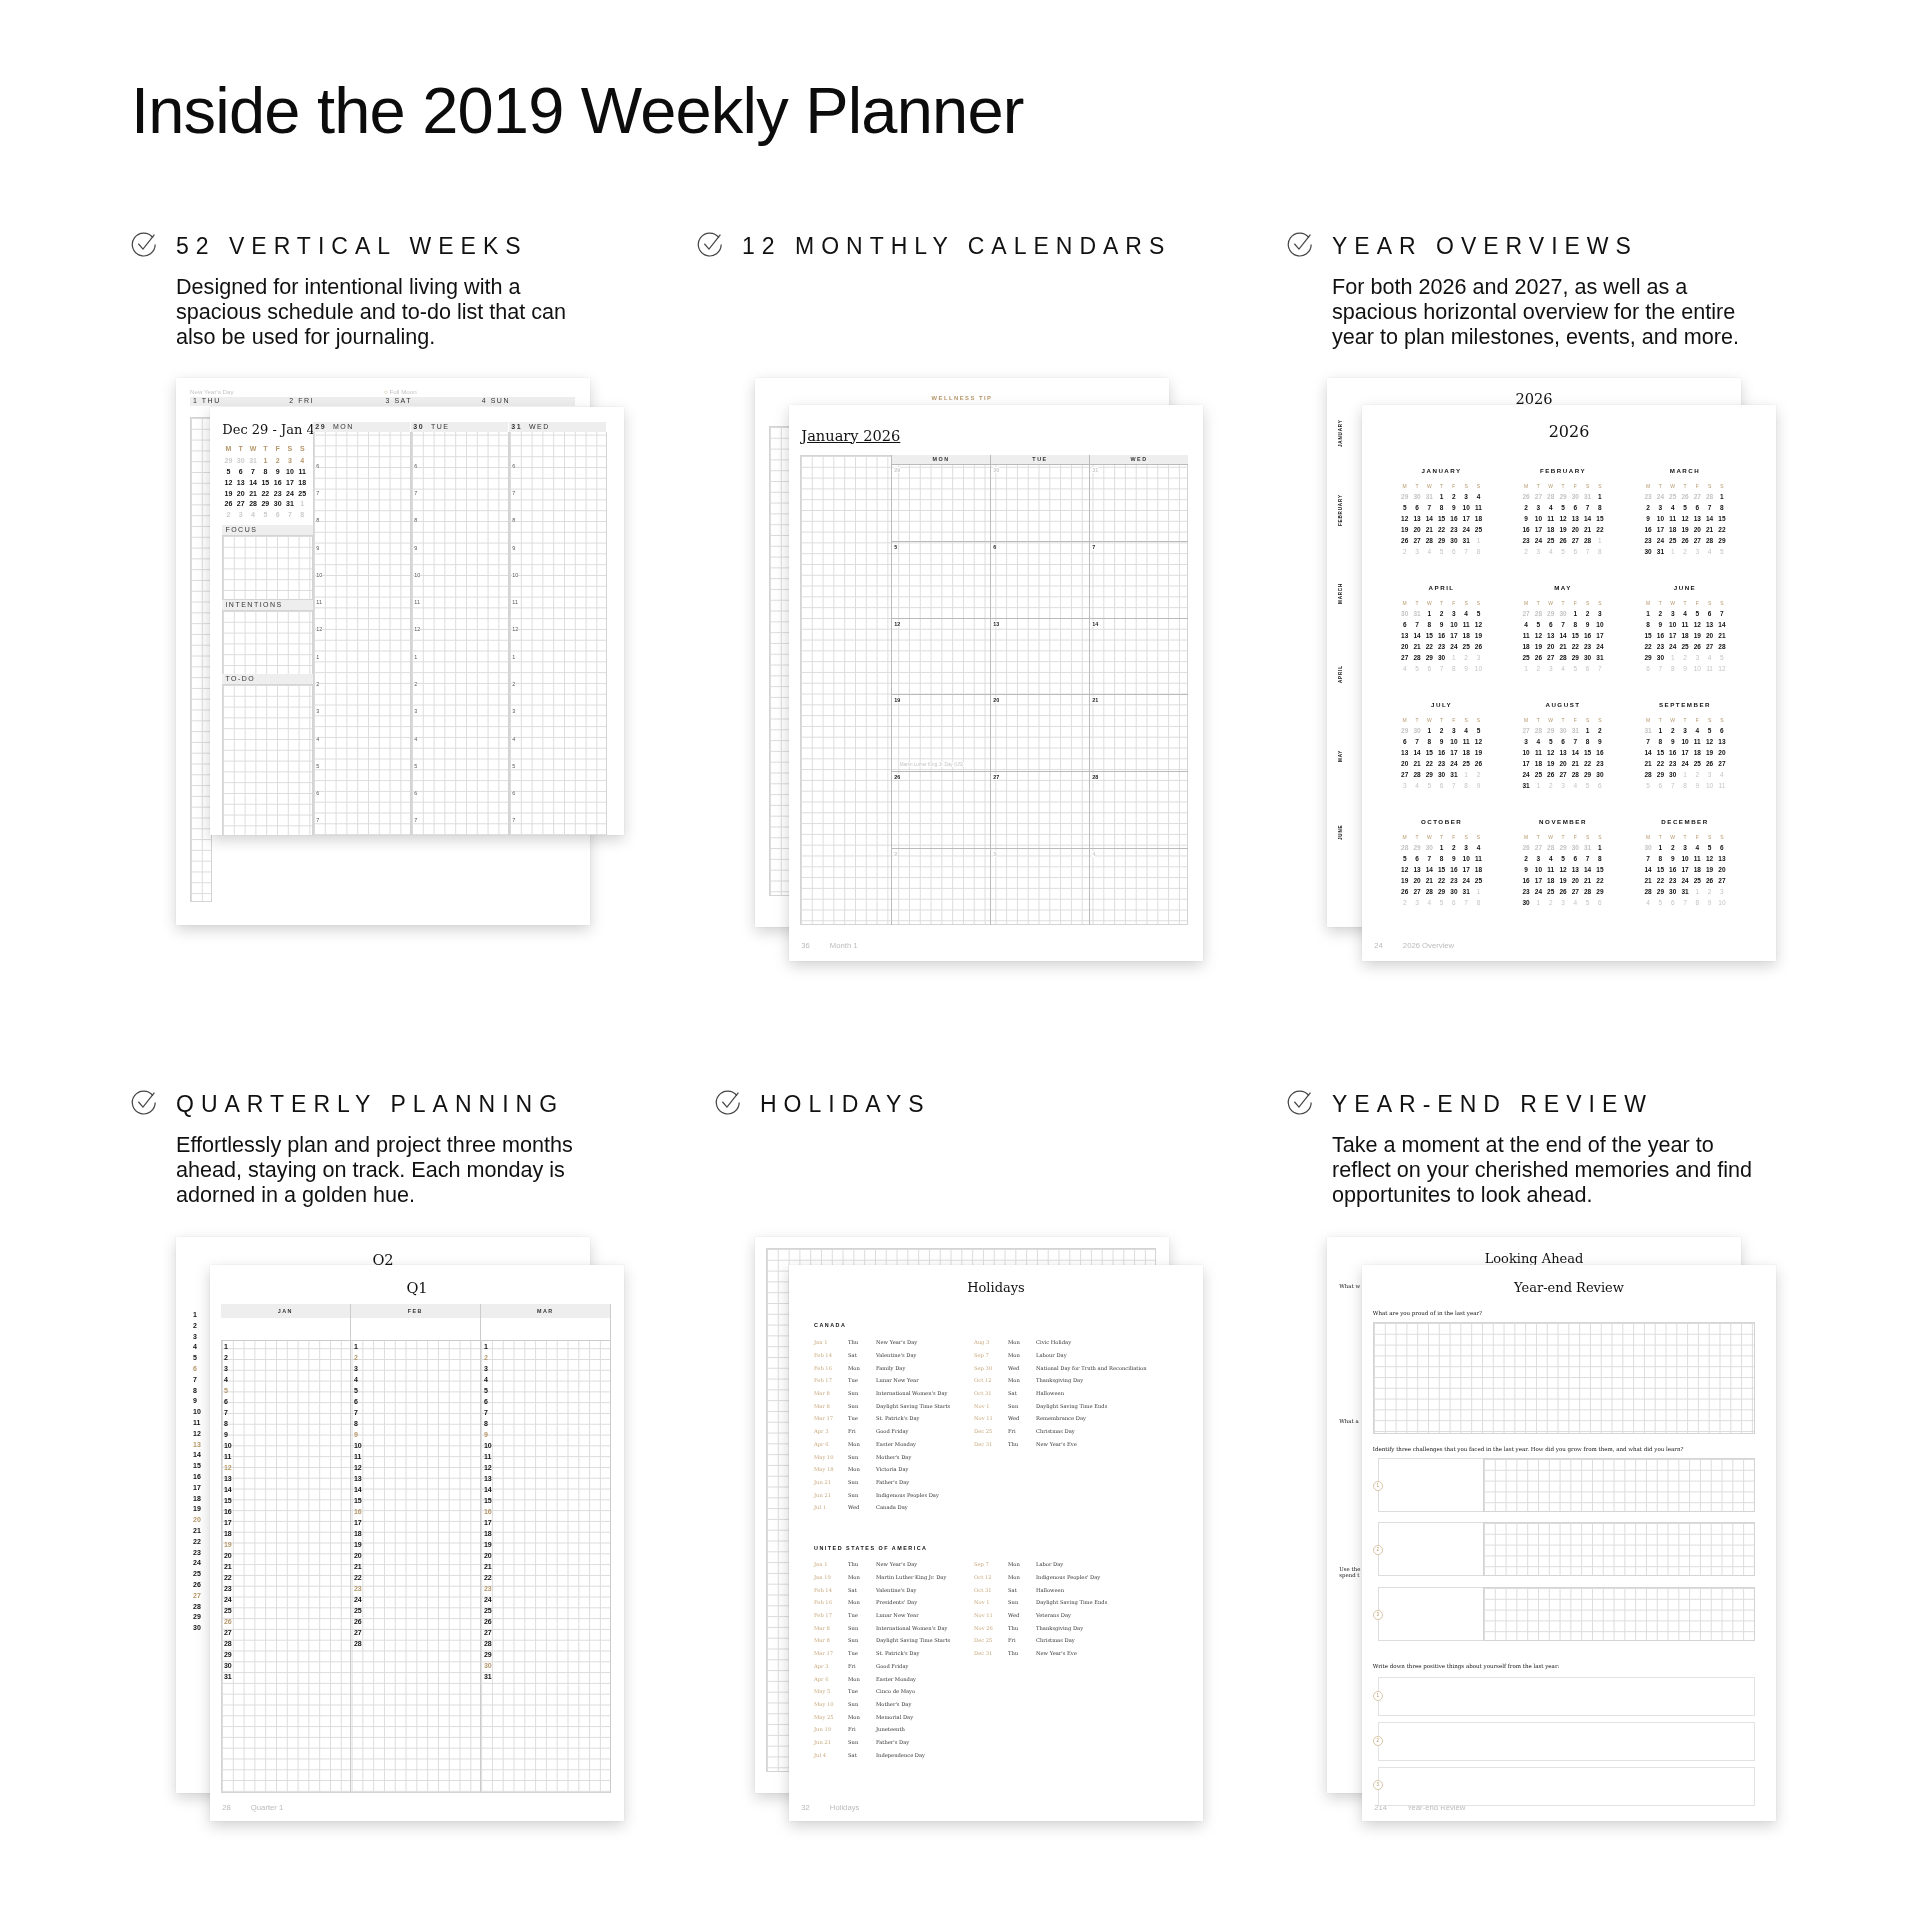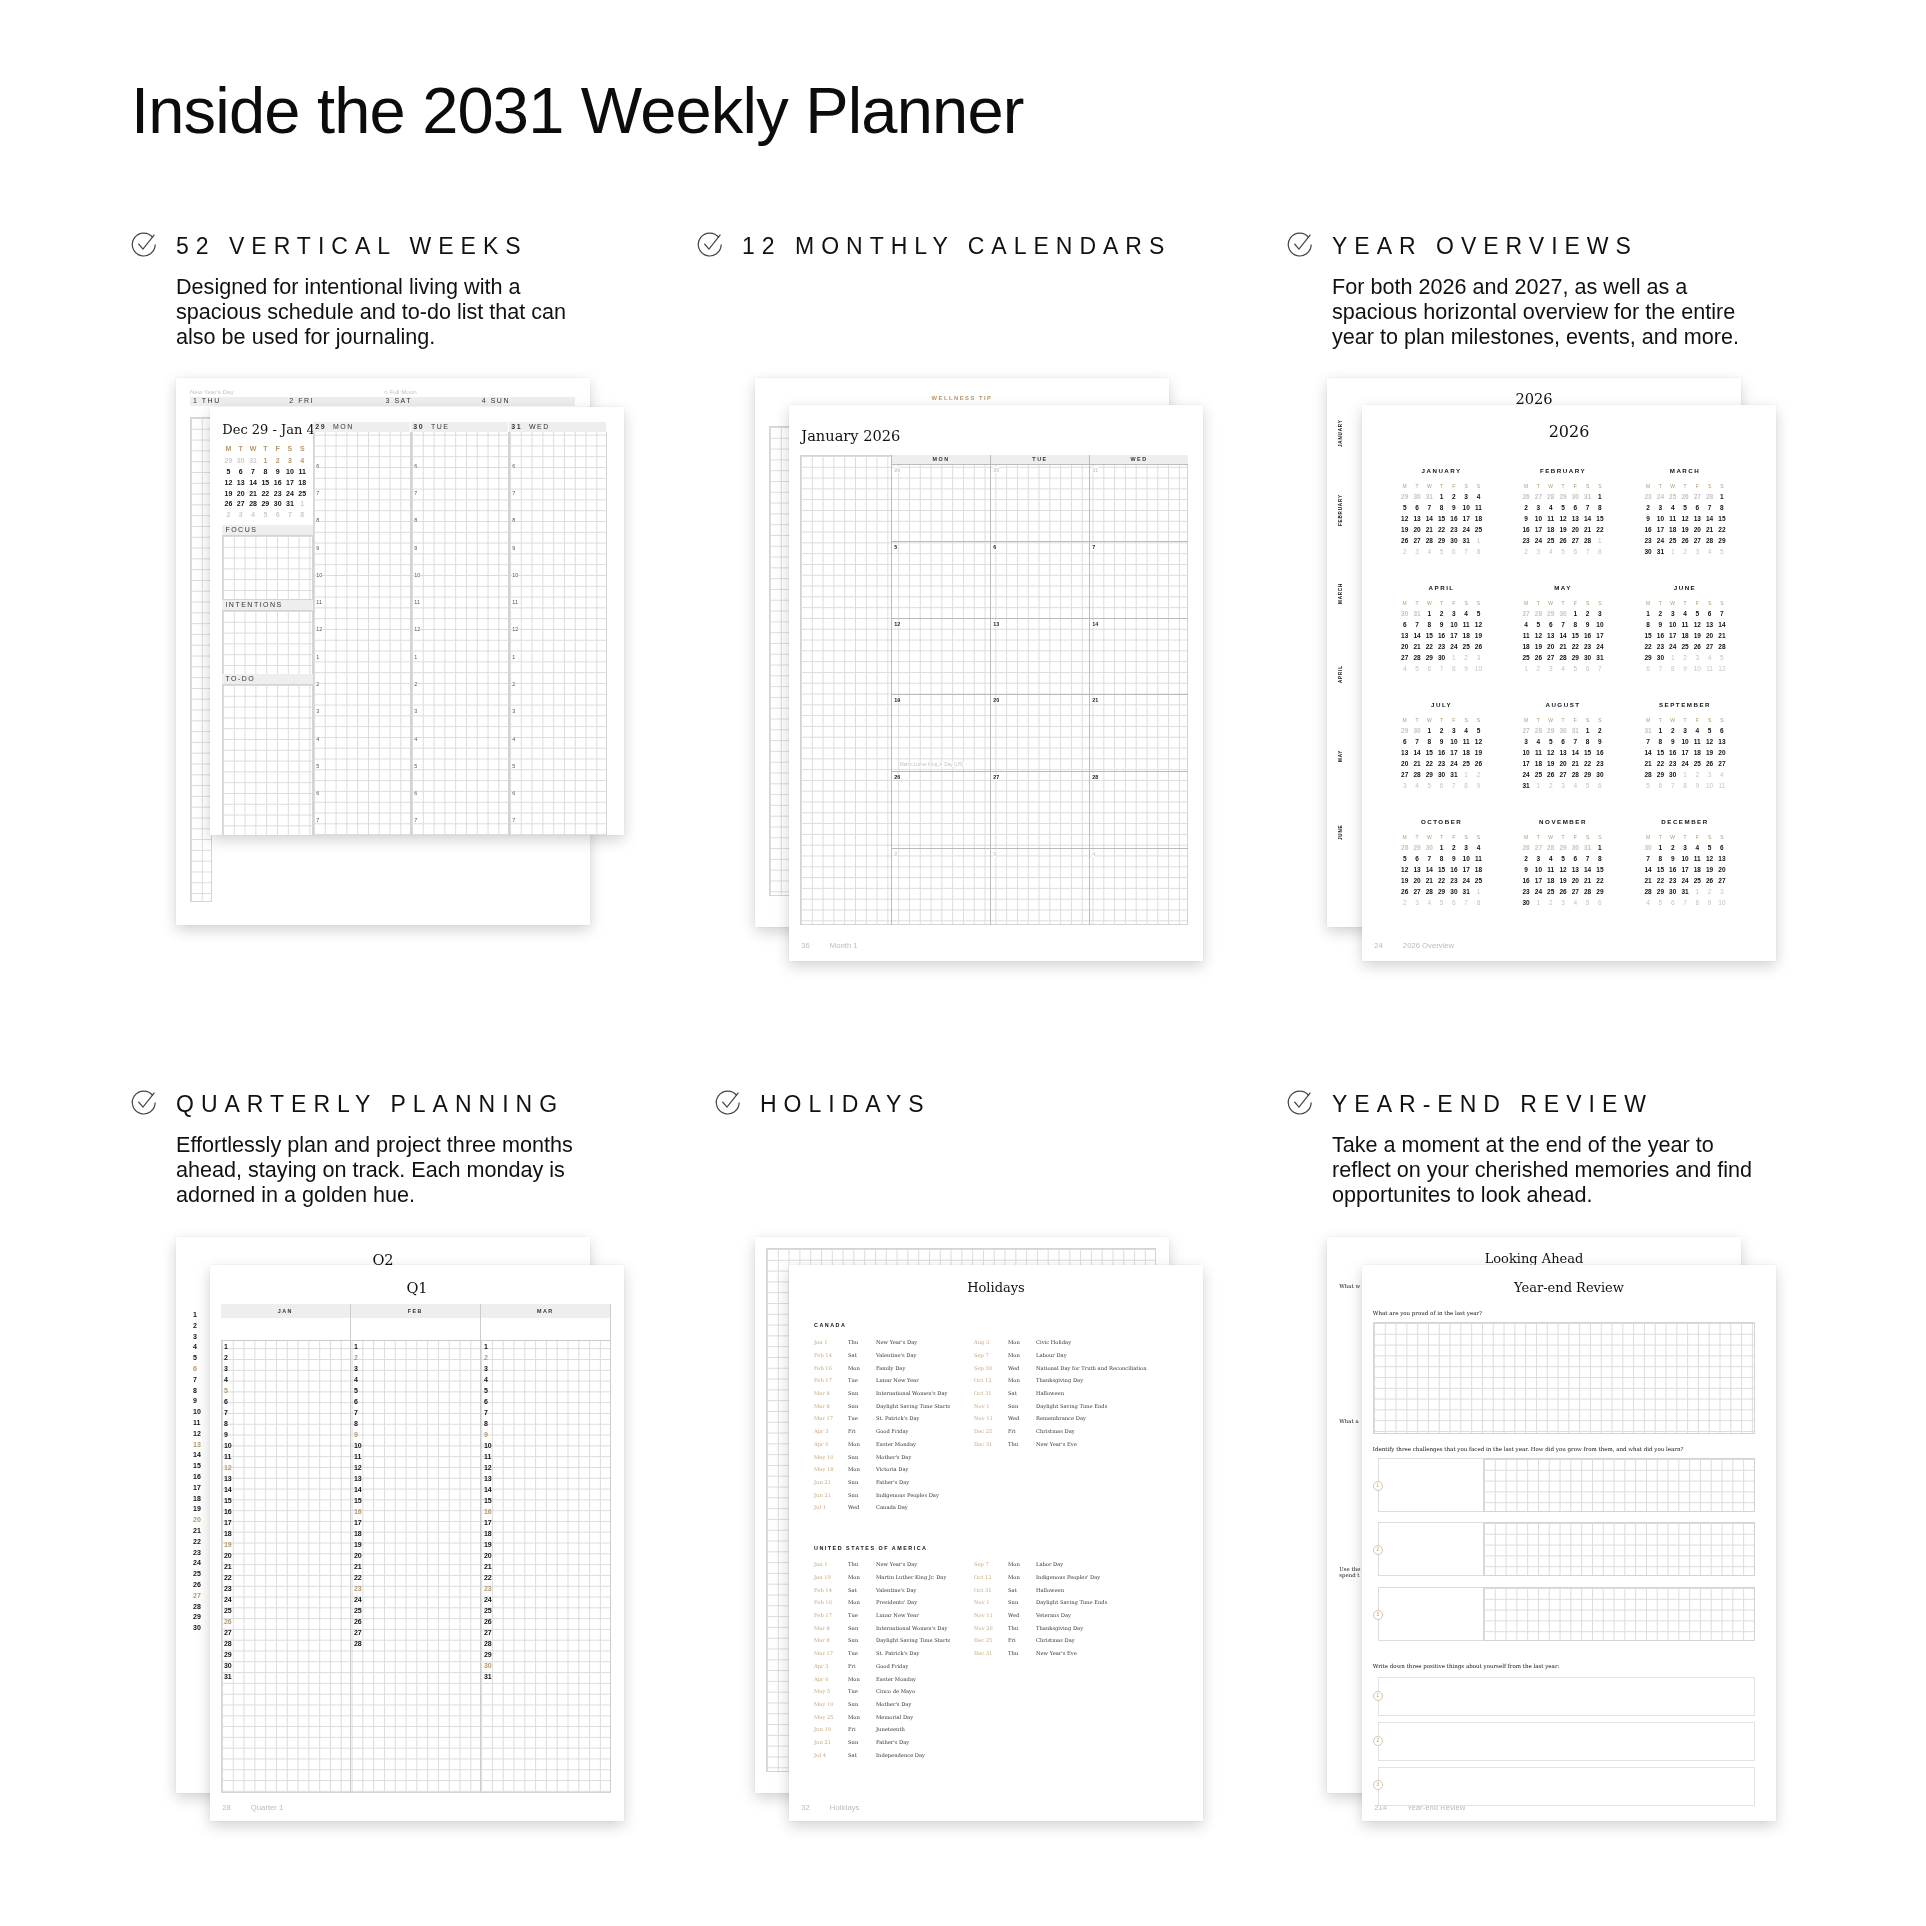--- a/index.html
+++ b/index.html
@@ -45,21 +45,21 @@
   .hol-row .d { width: 34px; color: #c7a77a; }
   .hol-row .w { width: 28px; }
   .hol-row .n { white-space: nowrap; }
 
   
   .q-num { font-size: 7px; font-weight: 700; height: 10.8px; line-height: 10.8px; padding-left: 3.1px; }
 </style>
 </head>
 <body>
 
-<h1 class="main-title">Inside the 2031 Weekly Planner</h1>
+<h1 class="main-title">Inside the 2019 Weekly Planner</h1>
 
 <div class="feature" style="left:176px; top:233px;">
   <svg class="check" viewBox="0 0 38 38">
       <path d="M30 10 A15 15 0 1 0 33 19" fill="none" stroke="#444" stroke-width="1.6"></path>
       <path d="M11 18 L17 25 L32 6" fill="none" stroke="#444" stroke-width="1.6"></path>
     </svg>
   <div class="heading">52 VERTICAL WEEKS</div>
   <div class="desc">Designed for intentional living with a spacious schedule and to-do list that can also be used for journaling.</div>
 </div>
 <div class="feature" style="left:742px; top:233px;">
@@ -249,21 +249,21 @@
     </div>
 
   <div class="footer-txt" style="left:12.3px; top:536px;"><span>38</span><span>Week 2</span></div>
 </div>
 
 <div class="page" style="left:755px; top:378px; width:414px; height:549px;">
   <div class="sans gold" style="position:absolute; left:0; width:100%; text-align:center; top:17px; font-size:5.8px; font-weight:700; letter-spacing:1.5px;">WELLNESS TIP</div>
   <div class="grid-bg" style="position:absolute; left:14px; top:48px; width:21.6px; height:470px;"></div>
 </div>
 <div class="page" style="left:789px; top:405px; width:414px; height:556px;">
-  <div class="serif" style="position:absolute; left:12.3px; top:21.6px; font-size:14.6px;">January 2026</div>
+  <div class="serif" style="position:absolute; left:12.3px; top:21.6px; font-size:14.6px;text-decoration:underline;">January 2026</div>
   <div class="grid-bg" style="position:absolute; left:10.8px; top:50px; width:388px; height:470px;"></div>
   <div id="month-cols" style="position:absolute; left:102px; top:50px; width:297px; height:470px; display:flex;">
       <div style="flex: 1 1 0%; position: relative; border-left: 0.8px solid rgb(187, 187, 187);">
         <div class="hdrbar" style="height: 9.2px; line-height: 9.2px; text-align: center; font-weight: 700; font-size: 5.4px;">MON</div>
         <div style="position: absolute; left: 0px; right: 0px; top: 9.2px; height: 77px; border-top: 0.8px solid rgb(187, 187, 187);">
           <div style="position: absolute; left: 2.3px; top: 2.3px; font-size: 5.4px; font-weight: 700; background: rgb(255, 255, 255); color: rgb(204, 204, 204);">29</div>
         </div>
         <div style="position: absolute; left: 0px; right: 0px; top: 86px; height: 77px; border-top: 0.8px solid rgb(187, 187, 187);">
           <div style="position: absolute; left: 2.3px; top: 2.3px; font-size: 5.4px; font-weight: 700; background: rgb(255, 255, 255); color: rgb(34, 34, 34);">5</div>
         </div>

